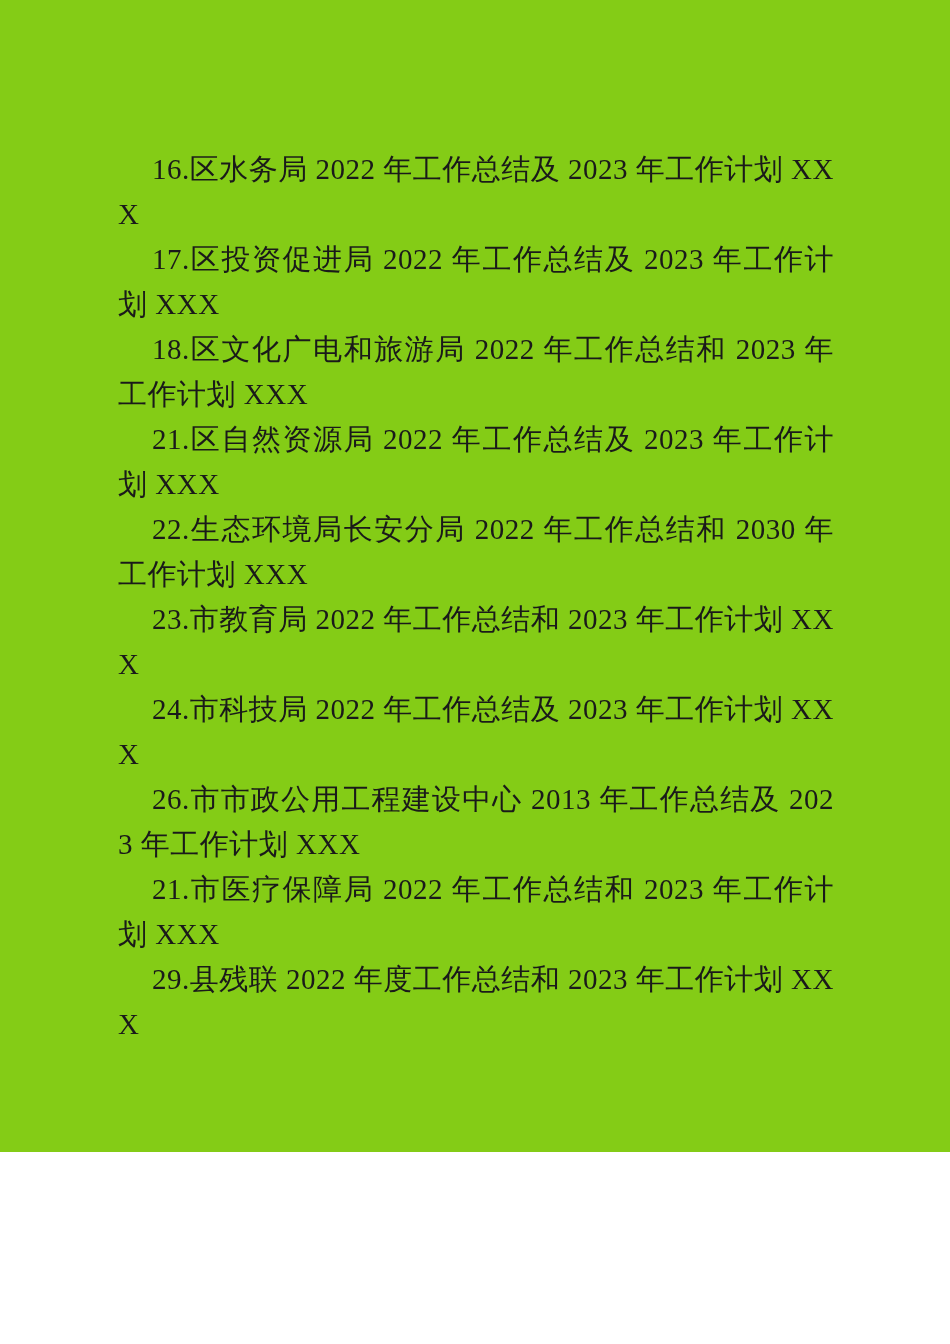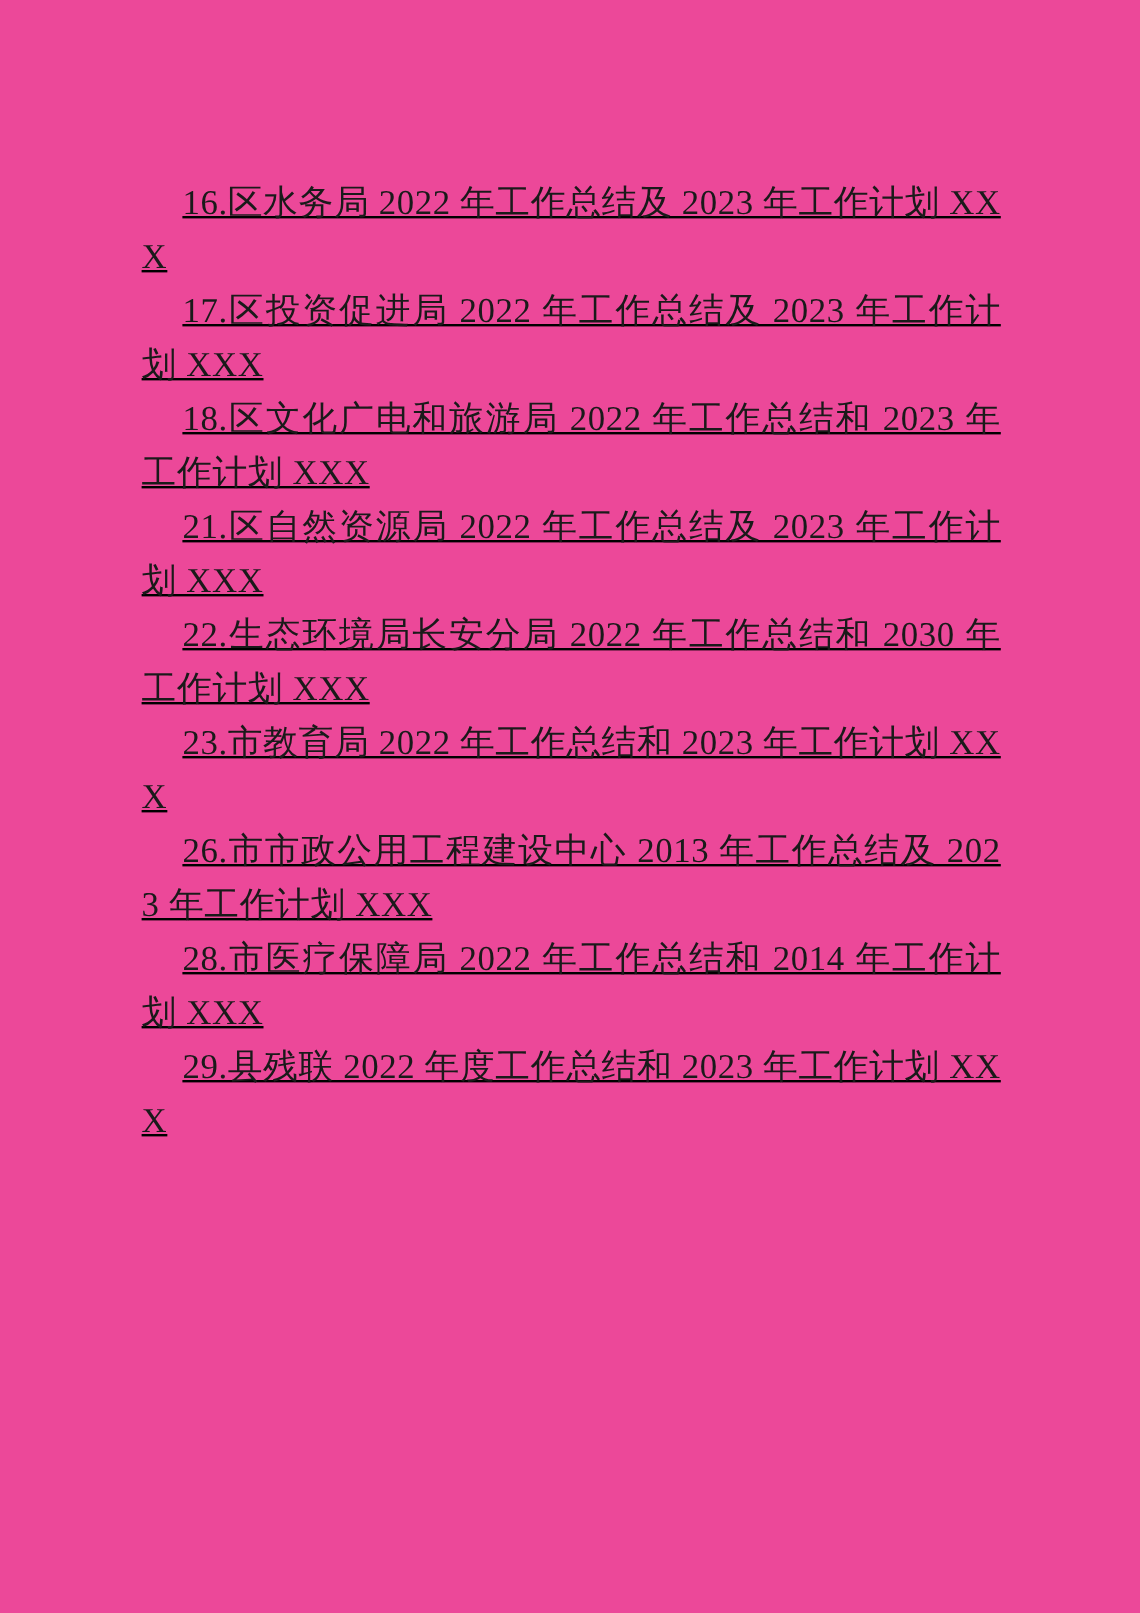--- a/index.html
+++ b/index.html
@@ -9,24 +9,23 @@
   }
   body {
     width: 950px;
     height: 1344px;
     overflow: hidden;
     font-family: "Liberation Serif", "DejaVu Serif", serif;
   }
   .doc {
     box-sizing: border-box;
     width: 950px;
-    height: 1344px;
+    height: 1152px;
     padding: 147px 116px 0 118px;
-    background: #ec4899;
-    text-decoration: underline;
+    background: #84cc16;
   }
   .doc-body {
     width: 100%;
   }
   .para {
     margin: 0;
     padding: 0;
     font-size: 29px;
     line-height: 45px;
     color: #1a1a1a;
@@ -40,17 +39,18 @@
 <body style="background: rgb(255, 255, 255);">
 
 <main class="doc">
   <section class="doc-body" style="color: rgb(26, 26, 26);">
       <p class="para">16.区水务局 2022 年工作总结及 2023 年工作计划 XXX</p>
       <p class="para">17.区投资促进局 2022 年工作总结及 2023 年工作计划 XXX</p>
       <p class="para">18.区文化广电和旅游局 2022 年工作总结和 2023 年工作计划 XXX</p>
       <p class="para">21.区自然资源局 2022 年工作总结及 2023 年工作计划 XXX</p>
       <p class="para">22.生态环境局长安分局 2022 年工作总结和 2030 年工作计划 XXX</p>
       <p class="para">23.市教育局 2022 年工作总结和 2023 年工作计划 XXX</p>
+      <p class="para">24.市科技局 2022 年工作总结及 2023 年工作计划 XXX</p>
       <p class="para">26.市市政公用工程建设中心 2013 年工作总结及 2023 年工作计划 XXX</p>
-      <p class="para">28.市医疗保障局 2022 年工作总结和 2014 年工作计划 XXX</p>
+      <p class="para">21.市医疗保障局 2022 年工作总结和 2023 年工作计划 XXX</p>
       <p class="para">29.县残联 2022 年度工作总结和 2023 年工作计划 XXX</p>
     </section>
 </main>
 
 </body></html>

